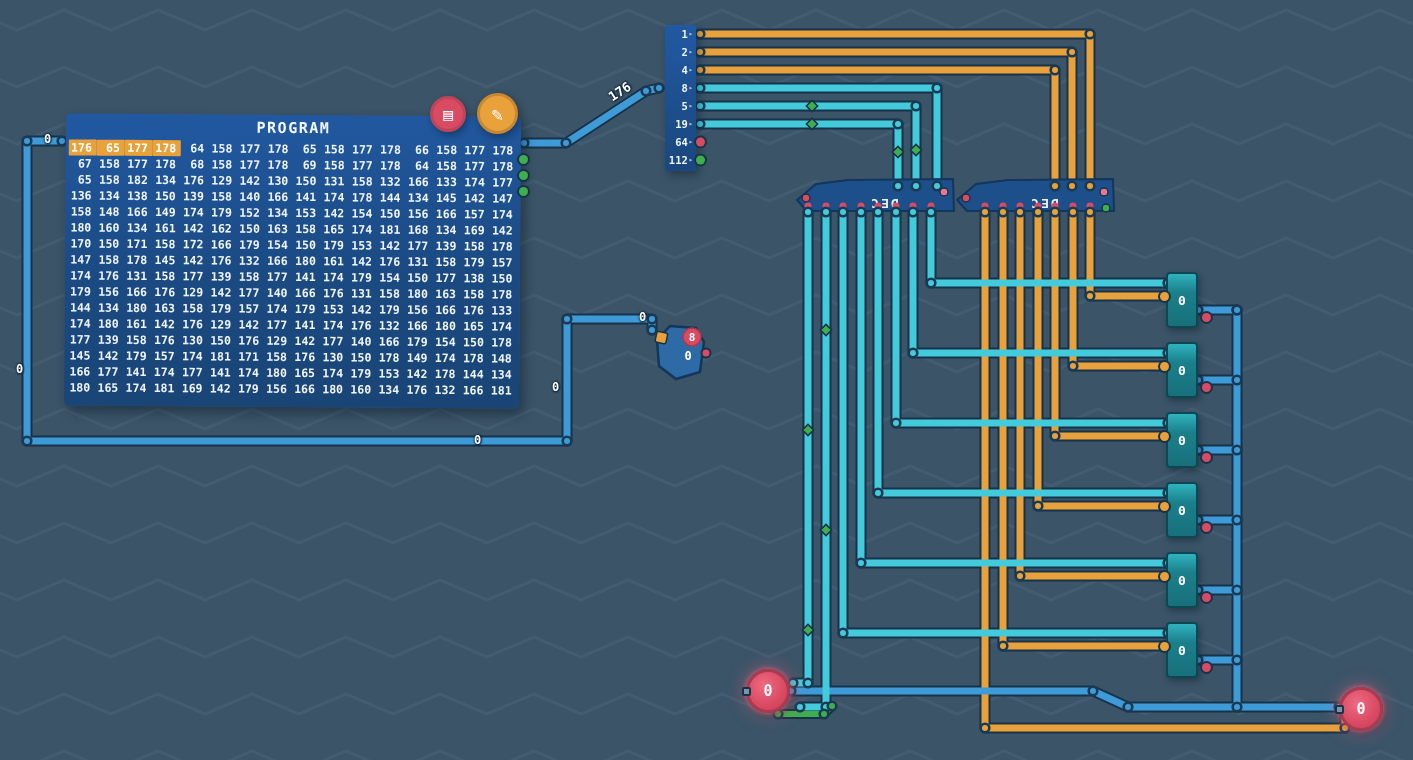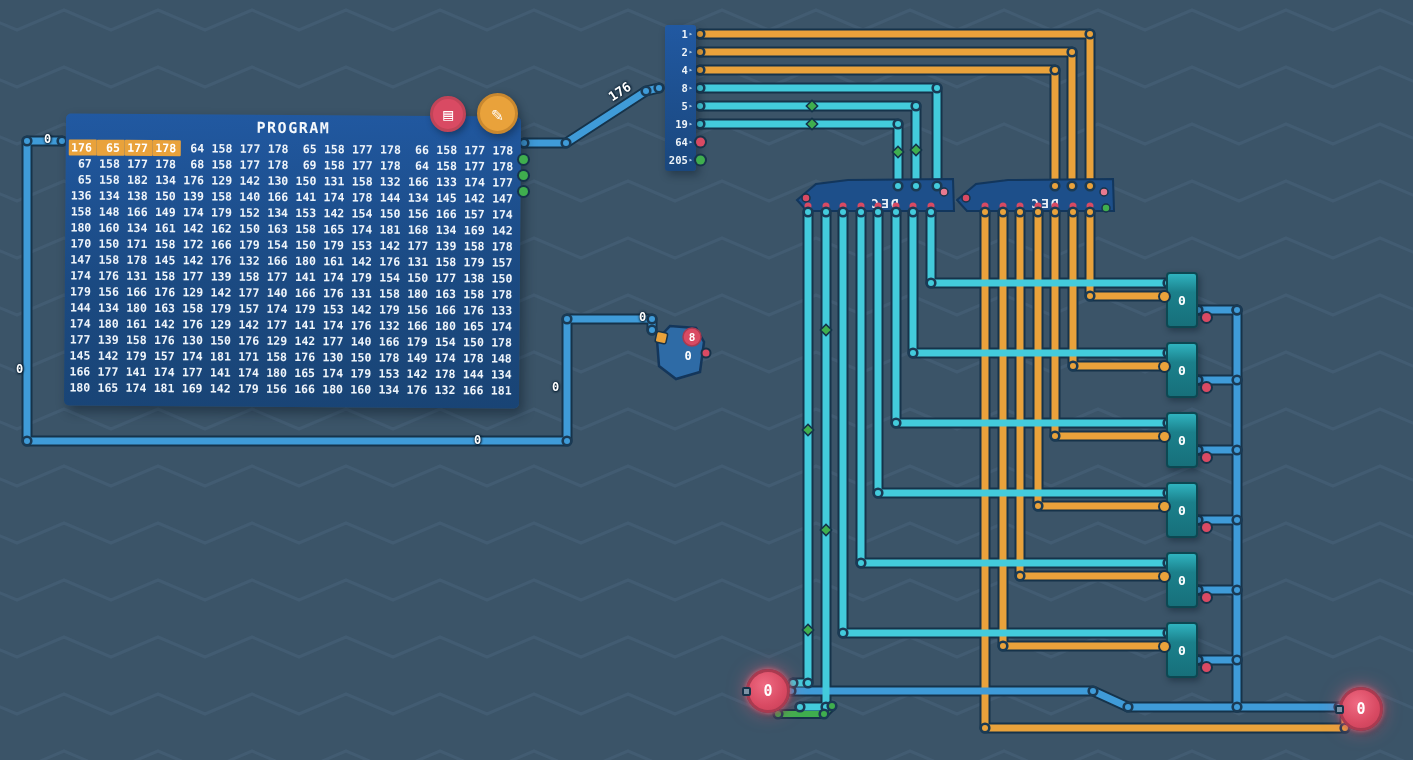--- a/index.html
+++ b/index.html
@@ -456,21 +456,21 @@
         <div class="srow">
           <span class="lab">19</span>
           <span class="arr">▸</span>
         </div>
         <div class="srow">
           <span class="lab">64</span>
           <span class="arr">▸</span>
           <span class="led" style="background: var(--red);"></span>
         </div>
         <div class="srow">
-          <span class="lab">205</span>
+          <span class="lab">112</span>
           <span class="arr">▸</span>
           <span class="led" style="background: var(--green);"></span>
         </div>
       </div>
   </div>
 
   <div class="counter" id="counter-left">
     <span class="pin"></span>
     <span>0</span>
   </div>

